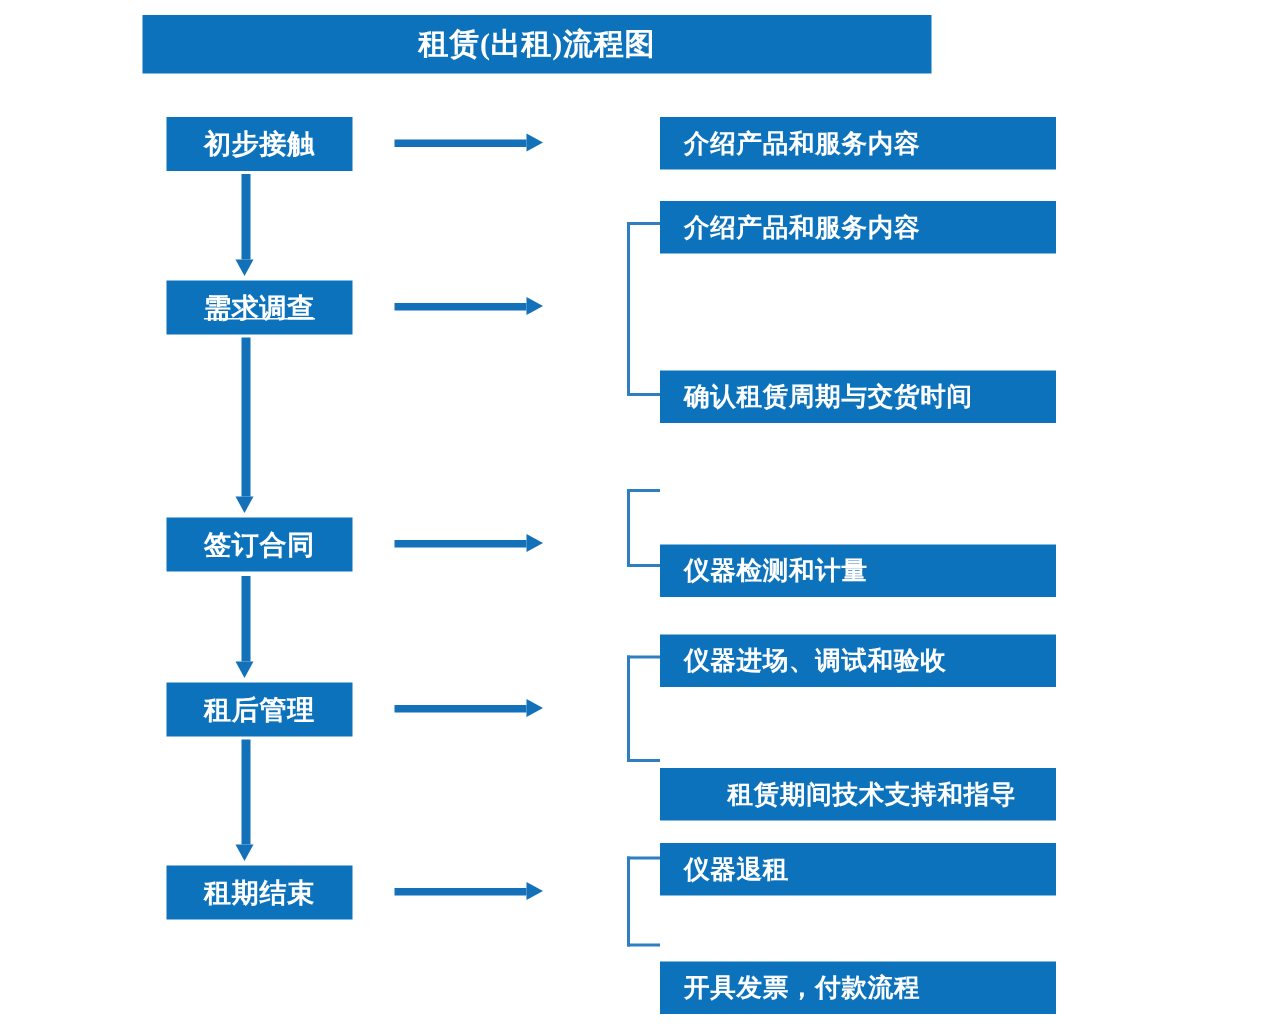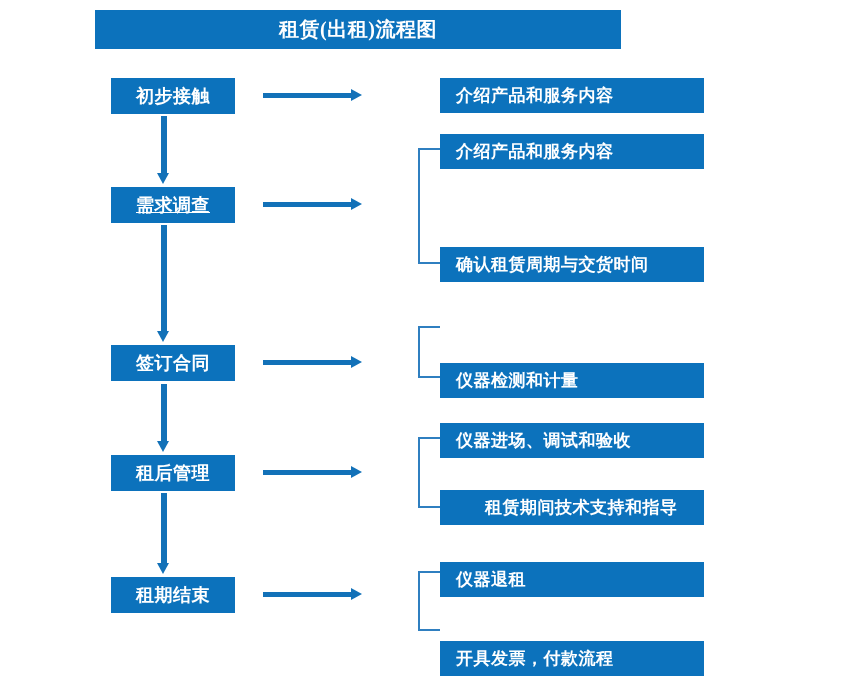--- a/index.html
+++ b/index.html
@@ -164,17 +164,17 @@
   <div class="bracket" style="top:148px; height:116px;"></div>
   <div class="bracket" style="top:326px; height:52px;"></div>
   <div class="bracket" style="top:437px; height:71px;"></div>
   <div class="bracket" style="top:571px; height:60px;"></div>
 
   <div class="box task-box" style="top:78px;">介绍产品和服务内容</div>
   <div class="box task-box" style="top:134px;">介绍产品和服务内容</div>
   <div class="box task-box" style="top:247px;">确认租赁周期与交货时间</div>
   <div class="box task-box" style="top:363px;">仪器检测和计量</div>
   <div class="box task-box" style="top:423px;">仪器进场、调试和验收</div>
-  <div class="box task-box" style="top:490px;padding-left:45px;">租赁期间技术支持和指导</div>
+  <div class="box task-box" style="top:512px;padding-left:45px;">租赁期间技术支持和指导</div>
   <div class="box task-box" style="top:562px;">仪器退租</div>
   <div class="box task-box" style="top:614px;margin-top:27px;">开具发票，付款流程</div>
 
 </div>
 
 </body></html>

